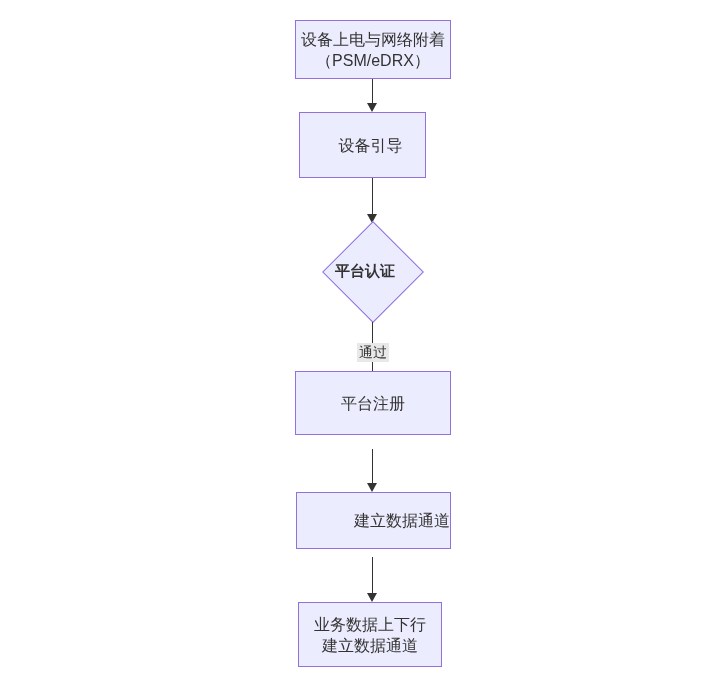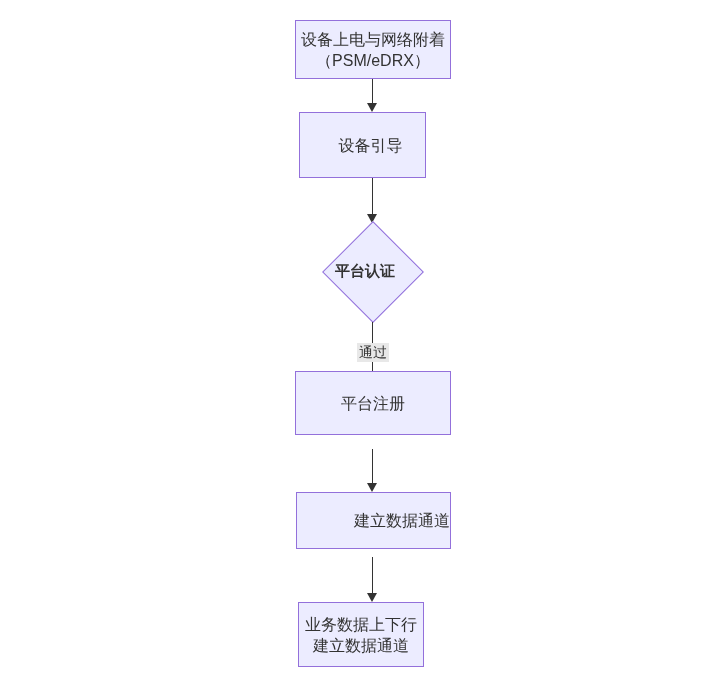--- a/index.html
+++ b/index.html
@@ -123,18 +123,18 @@
 
   <div class="node" style="left:296px; top:492px; width:155px; height:57px;align-items:flex-end;">
     <div>建立数据通道</div>
   </div>
 
   <div class="arrow" style="left:366px; top:557px; height:45px;">
     <div class="shaft"></div>
     <div class="head"></div>
   </div>
 
-  <div class="node" style="left:298px; top:602px; width:126px; height:65px;">
+  <div class="node" style="left:298px; top:602px; width:144px; height:65px;">
     <div>业务数据上下行</div>
     <div>建立数据通道</div>
   </div>
 
 </div>
 
 </body></html>

